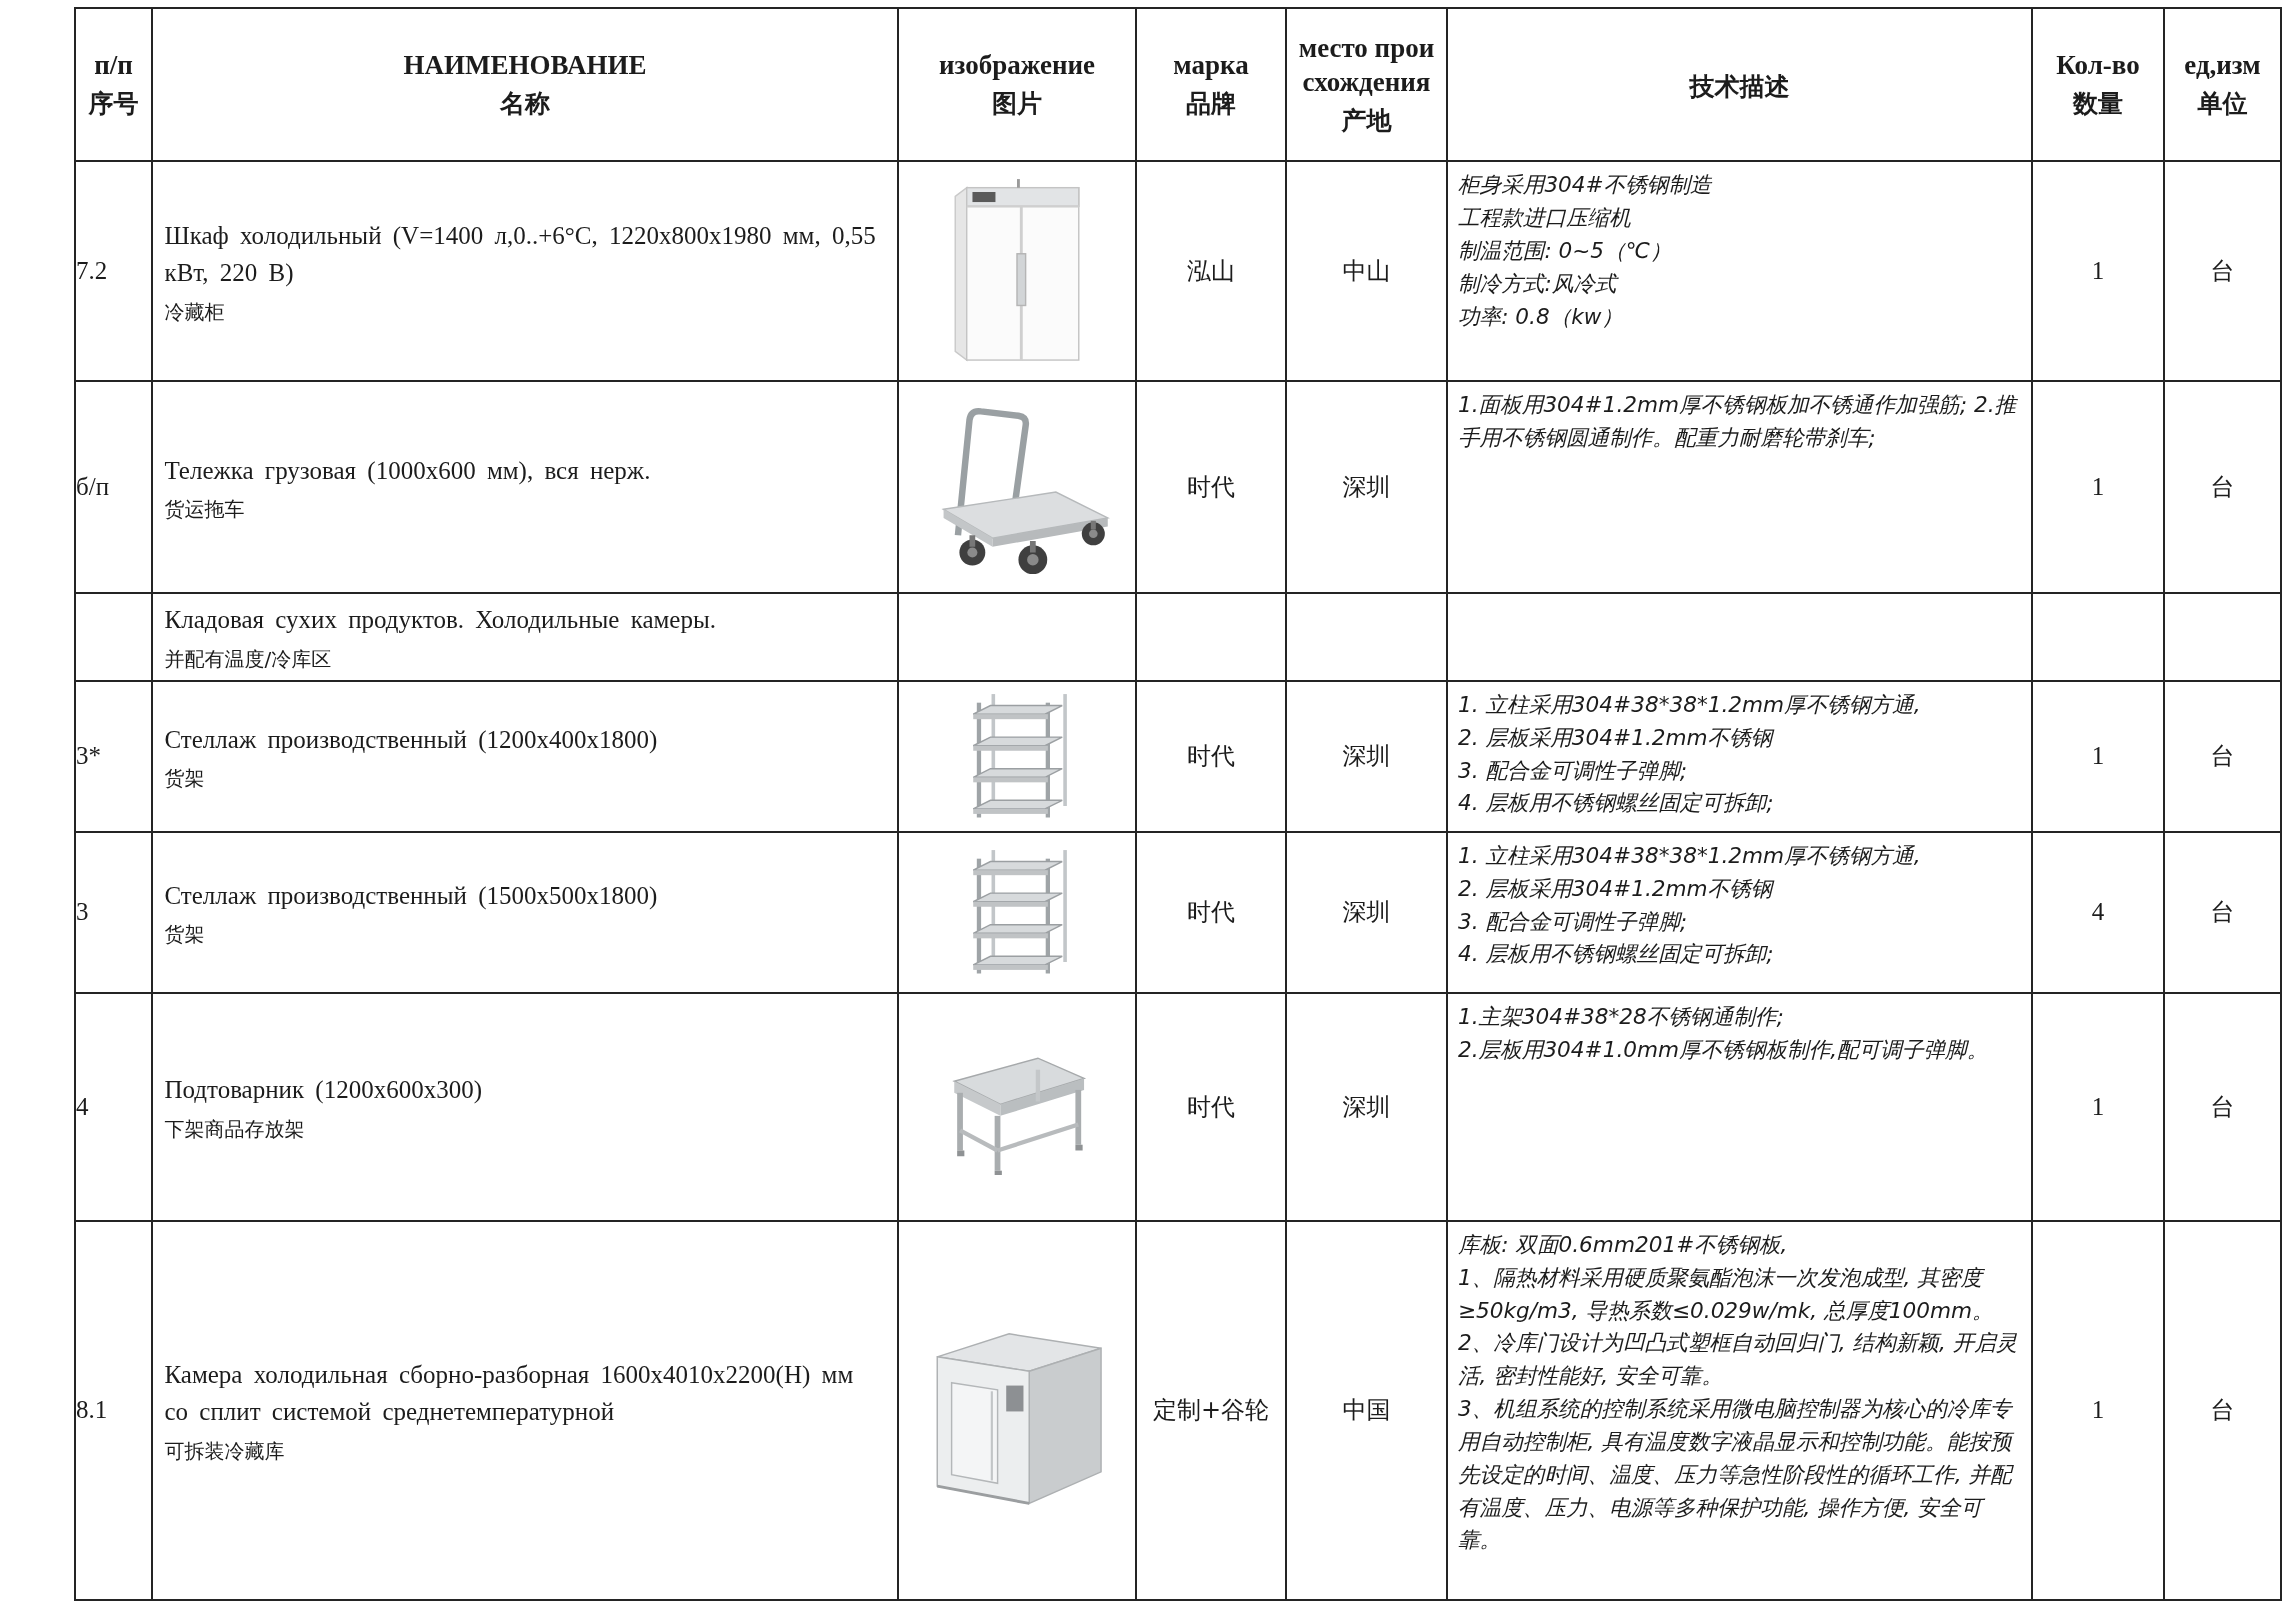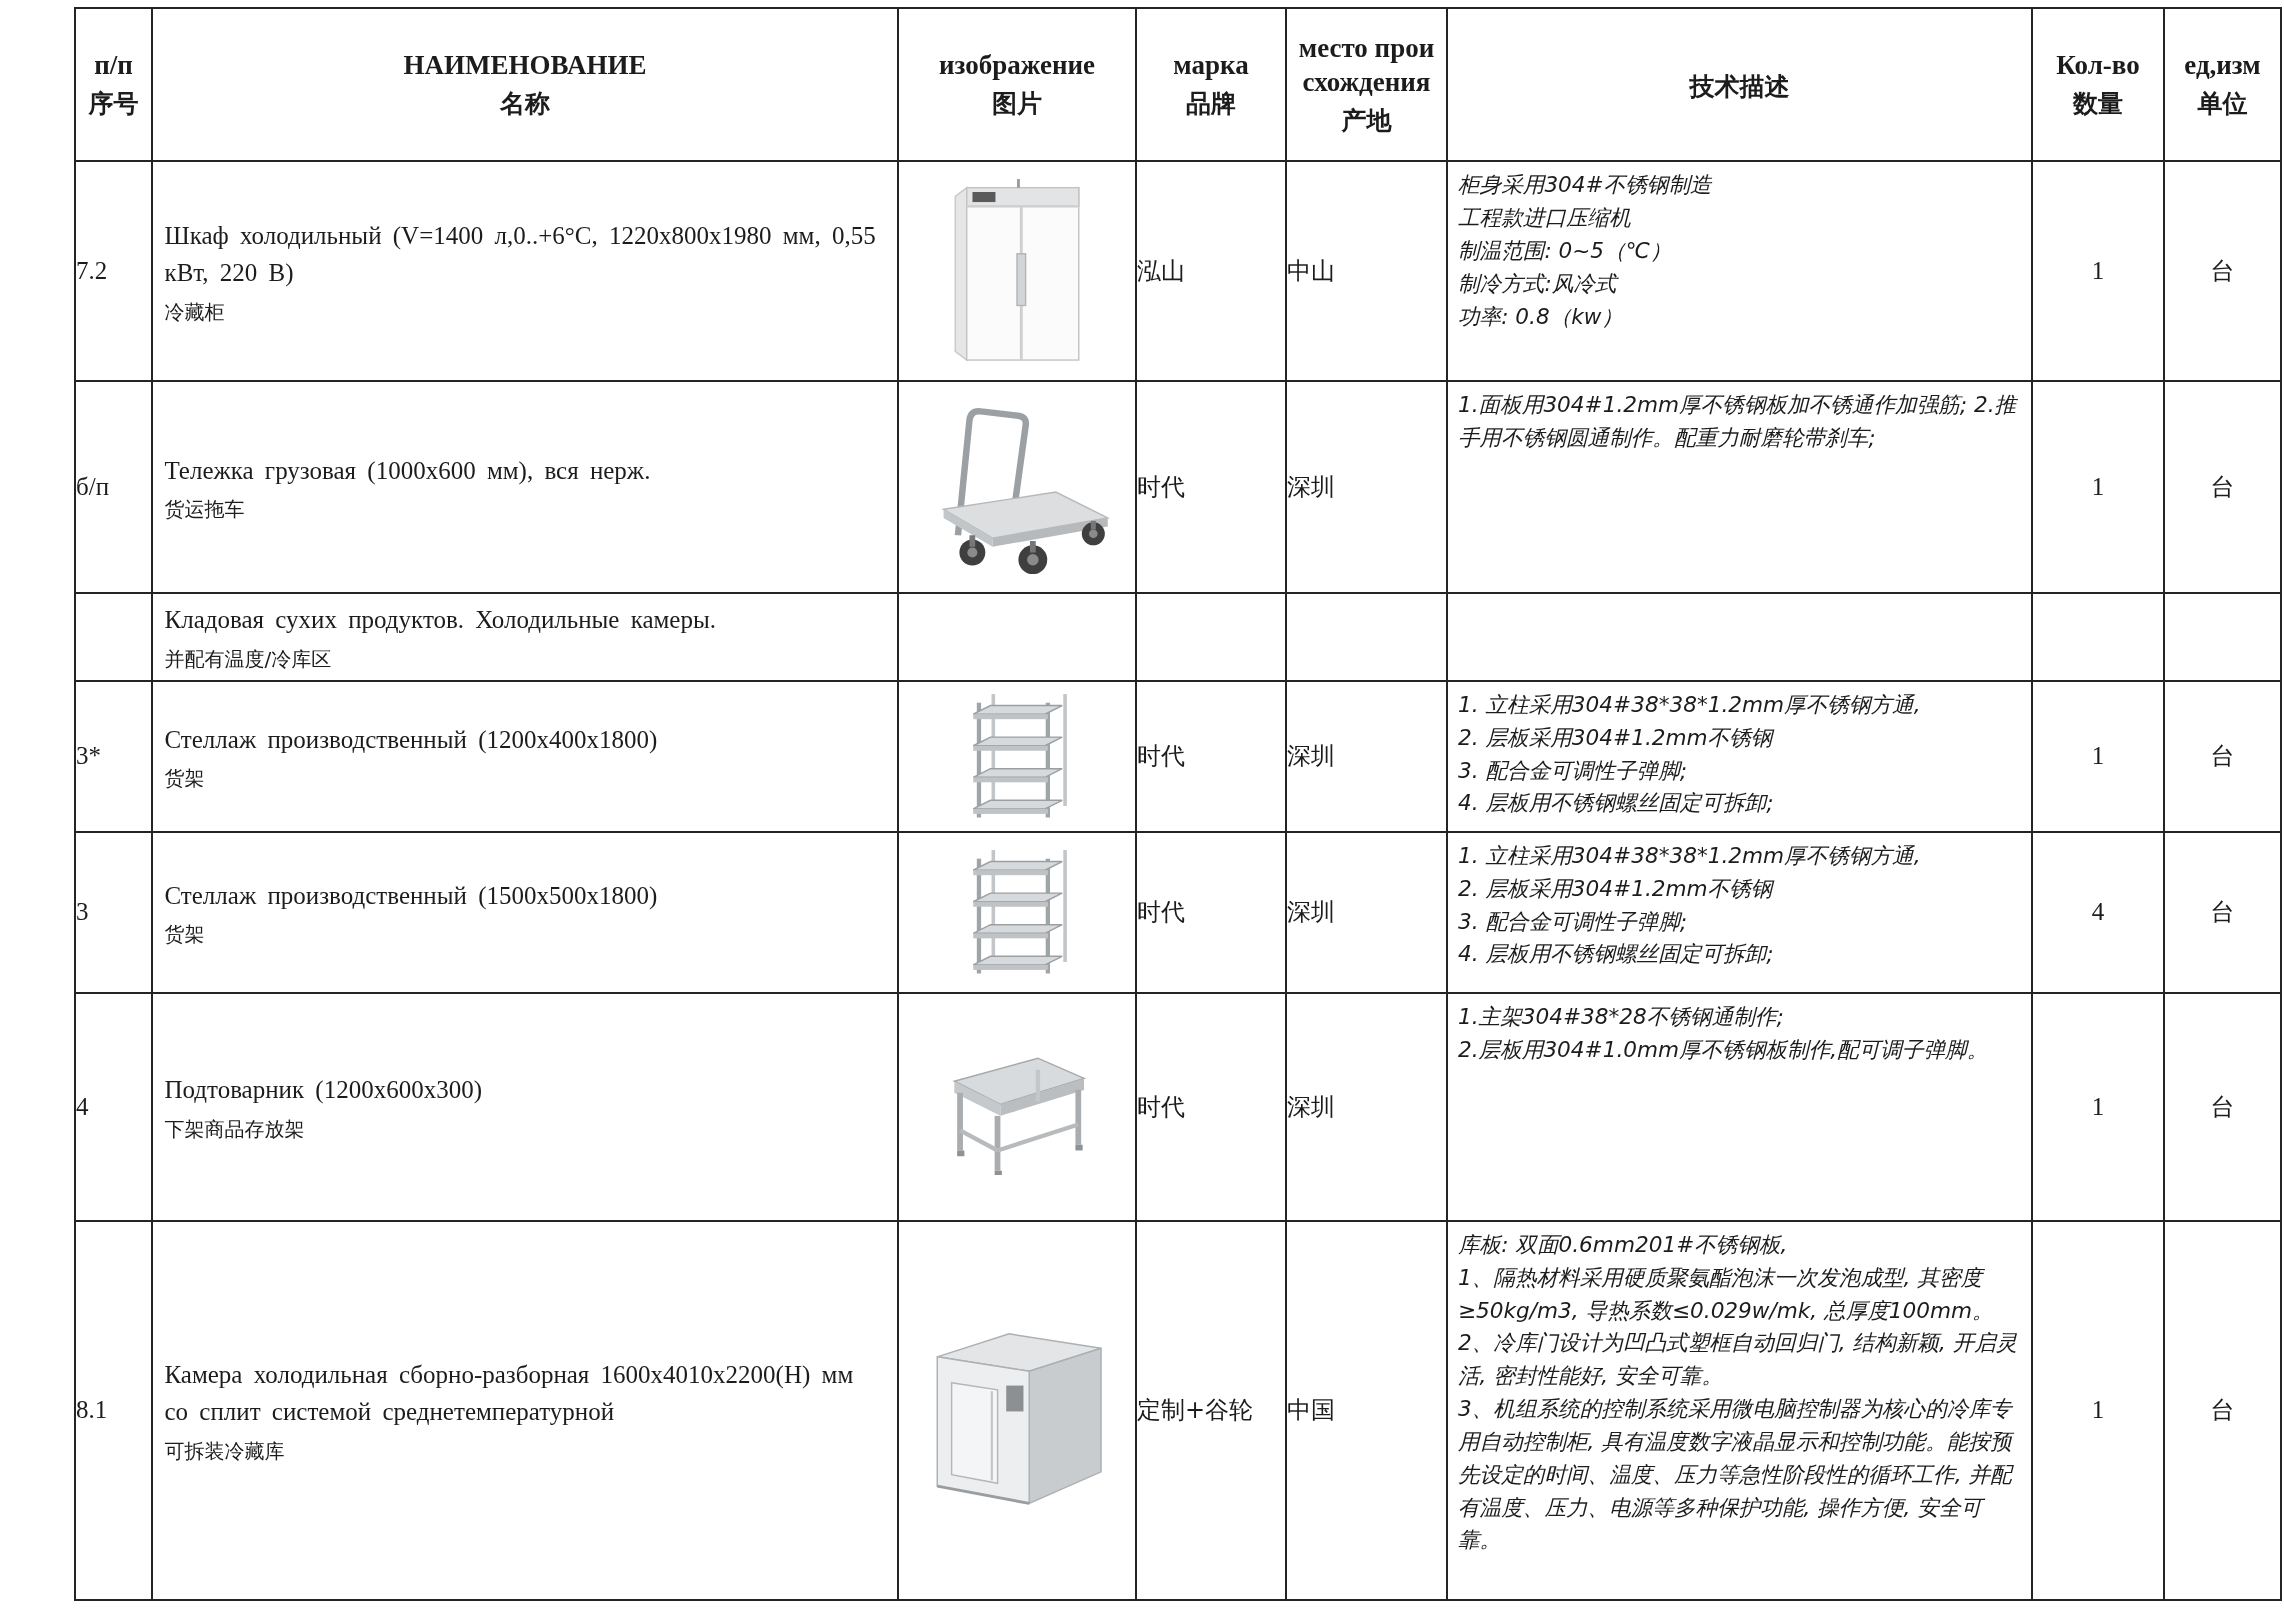--- a/index.html
+++ b/index.html
@@ -20,21 +20,21 @@
   .h-ru{font-size:27px;line-height:1.25;}
   .h-zh{font-size:25px;line-height:1.3;margin-top:5.8px;font-family:"DejaVu Sans","Liberation Sans",sans-serif;font-weight:bold;}
   .h-ru:empty{display:none;}
   
   .c-num{text-align:left;vertical-align:middle;font-size:25px;}
   .c-name{vertical-align:middle;padding:7.2px 10px 7.2px 11.5px;}
   .name-ru{font-size:25px;line-height:1.5;word-spacing:5px;}
   .name-zh{font-size:20px;line-height:1.4;margin-top:5.8px;font-family:"DejaVu Sans","Liberation Sans",sans-serif;}
   .c-img{text-align:center;vertical-align:middle;}
   .c-img svg{display:block;margin:0 auto;}
-  .c-brand,.c-origin{vertical-align:middle;font-size:24px;font-family:"DejaVu Sans","Liberation Sans",sans-serif;}
+  .c-brand,.c-origin{text-align:center;vertical-align:middle;font-size:24px;font-family:"DejaVu Sans","Liberation Sans",sans-serif;}
   .c-tech{vertical-align:top;padding:7.2px 10px;font-size:21.6px;line-height:1.52;font-family:"DejaVu Sans","Liberation Sans",sans-serif;}
   .c-tech div{margin:0;font-style:italic;}
   .c-qty{text-align:center;vertical-align:middle;font-size:25px;}
   .c-unit{text-align:center;vertical-align:middle;font-size:24px;font-family:"DejaVu Sans","Liberation Sans",sans-serif;}
 </style>
 </head>
 <body>
 
 <table class="spec">
   <colgroup>

